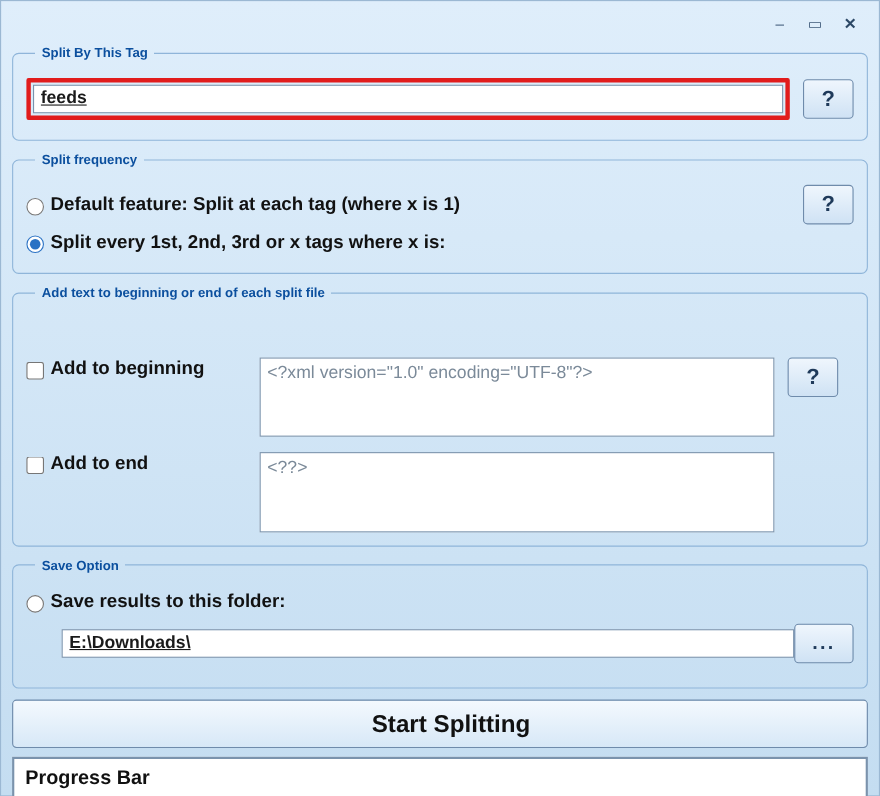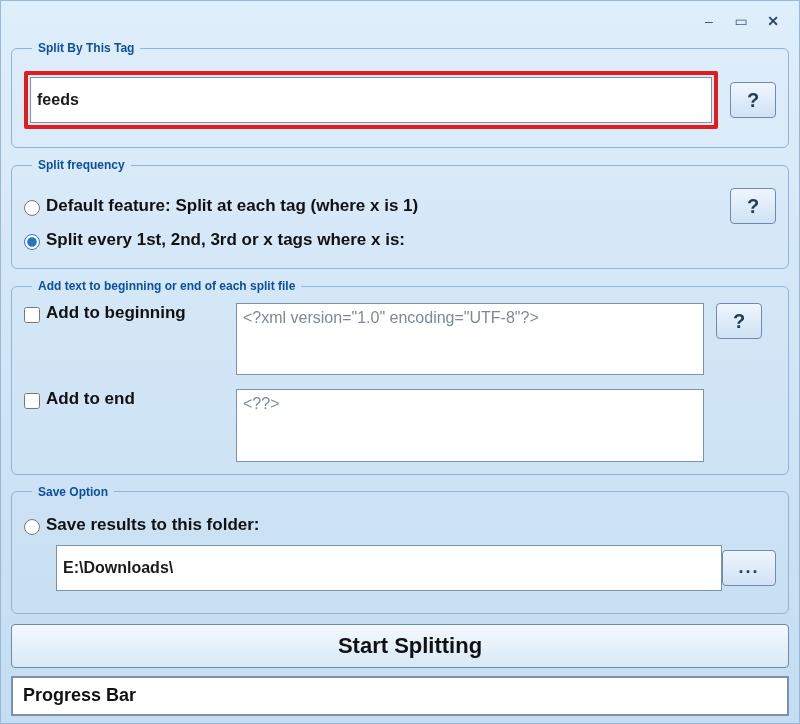--- a/index.html
+++ b/index.html
@@ -57,21 +57,21 @@
     display: flex;
   }
   input[type="text"].textfield, textarea.textarea {
     font-family: inherit;
     padding: 4px 6px;
     border: 1px solid #7a93ad;
     background: #ffffff;
     font-size: 16px;
     color: #1a1a1a;
   }
-  input[type="text"].textfield { height: 46px; }
+  input[type="text"].textfield { height: 26px; text-decoration: underline; }
   textarea.textarea { resize: none; color: #7b8a99; font-size: 16px; line-height: 1.3; }
   .tag-input { flex: 1; height: 34px; font-size: 18px; font-weight: 600; }
   .help-btn, .browse-btn {
     width: 46px; height: 36px;
     border: 1px solid #6f8bab;
     border-radius: 4px;
     background: linear-gradient(#eff6fd,#cfe2f4);
     font-size: 20px;
     font-weight: 700;
     color: #1f3a5a;
@@ -96,20 +96,21 @@
     width: 90px; height: 34px;
     font-size: 18px; font-weight: 700;
     text-align: left; padding-left: 10px;
   }
   .addtext-grid {
     display: grid;
     grid-template-columns: 200px 1fr 60px;
     column-gap: 12px;
     row-gap: 14px;
     align-items: start;
+    margin-top: 42px;
   }
   .addtext-grid .ta { grid-column: 2; }
   .addtext-grid .hb { grid-column: 3; }
   .save-folder-row {
     margin: 10px 0 10px 32px;
     display: flex; align-items: center; 
   }
   .save-folder-input {
     flex: 1; height: 36px;
     font-size: 18px; font-weight: 700;

